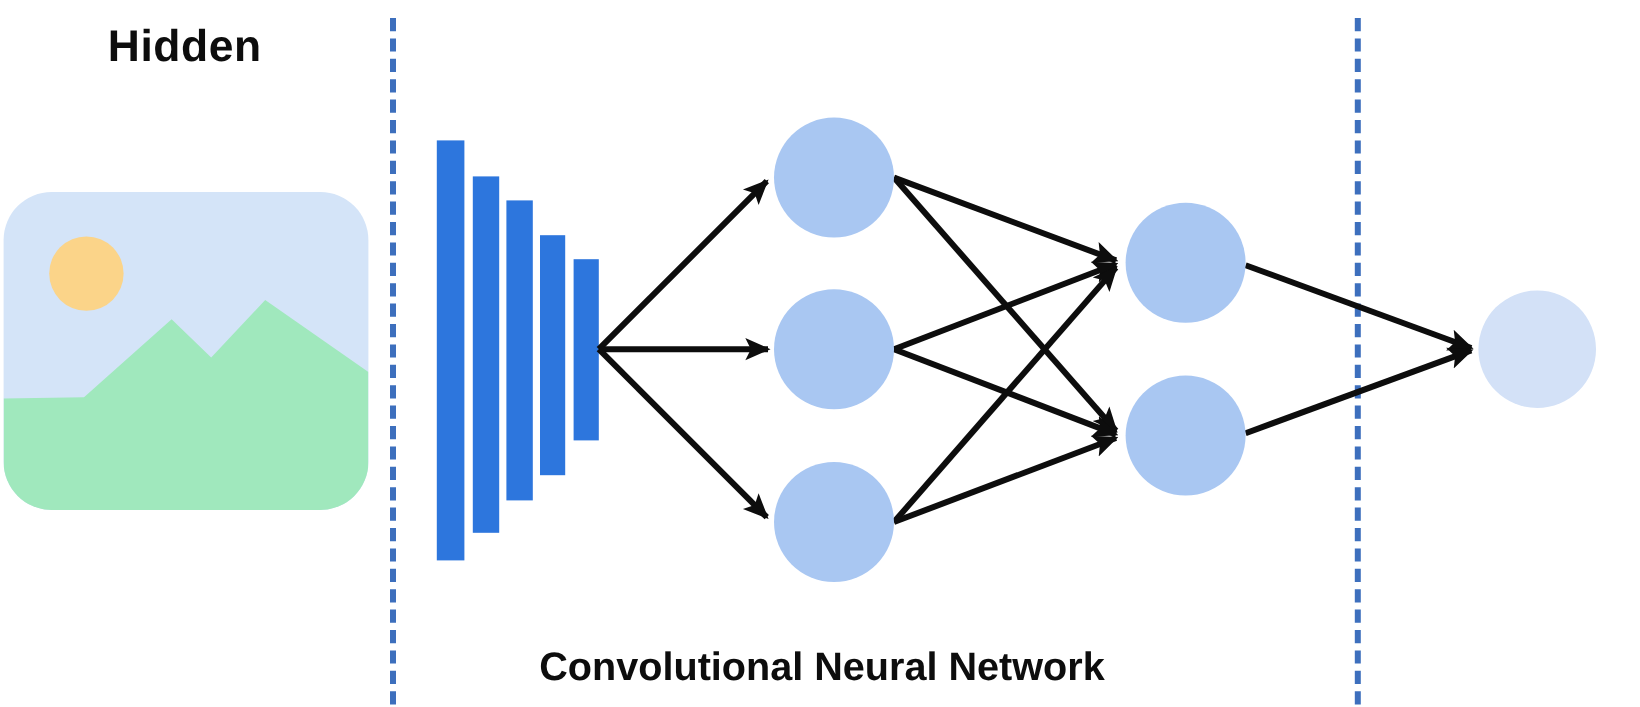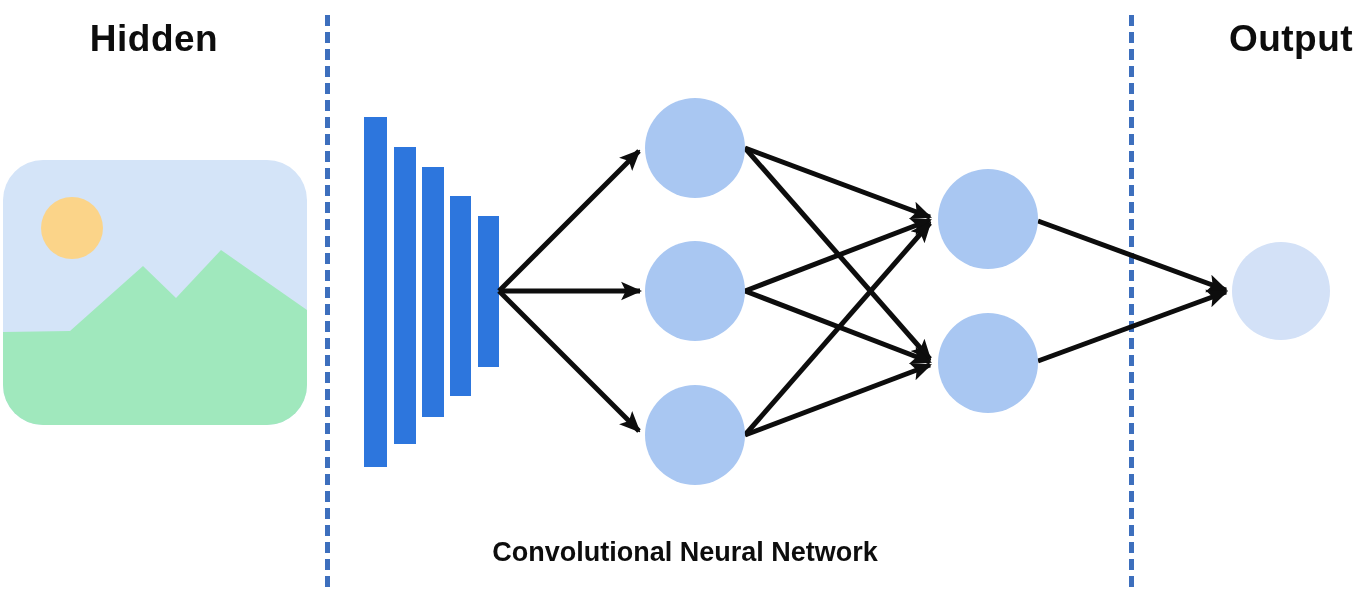--- a/index.html
+++ b/index.html
@@ -26,33 +26,32 @@
     font-weight: 800;
     font-size: 37px;
     line-height: 1.15;
     white-space: nowrap;
     letter-spacing: 0.5px;
   }
   .caption-label {
     position: absolute;
     transform: translateX(-50%);
     font-weight: 700;
-    font-size: 27px;
+    font-size: 33px;
     line-height: 1.15;
     white-space: nowrap;
     text-align: right;
   }
 </style>
 </head>
 <body>
 
 <div class="canvas">
 
   <div class="section-label" style="left: 154px; top: 18px; color: rgb(13, 13, 13);">Hidden</div>
-  <div class="section-label" style="left: 1291px; top: 18px; color: rgb(13, 13, 13);">Output</div>
   <div class="caption-label" style="left: 685px; top: 537px; color: rgb(13, 13, 13);">Convolutional Neural Network</div>
 
   <svg class="diagram-svg" width="1367" height="589" viewBox="0 0 1367 589">
     <defs>
       <marker id="ah" viewBox="0 0 10 10" refX="9" refY="5" markerWidth="4.2" markerHeight="4.2" orient="auto">
         <path d="M0,0.6 L10,5 L0,9.4 L2.2,5 Z" fill="#0d0d0d"></path>
       </marker>
       <clipPath id="imgclip">
         <rect x="3" y="160" width="304" height="265" rx="40"></rect>
       </clipPath>

